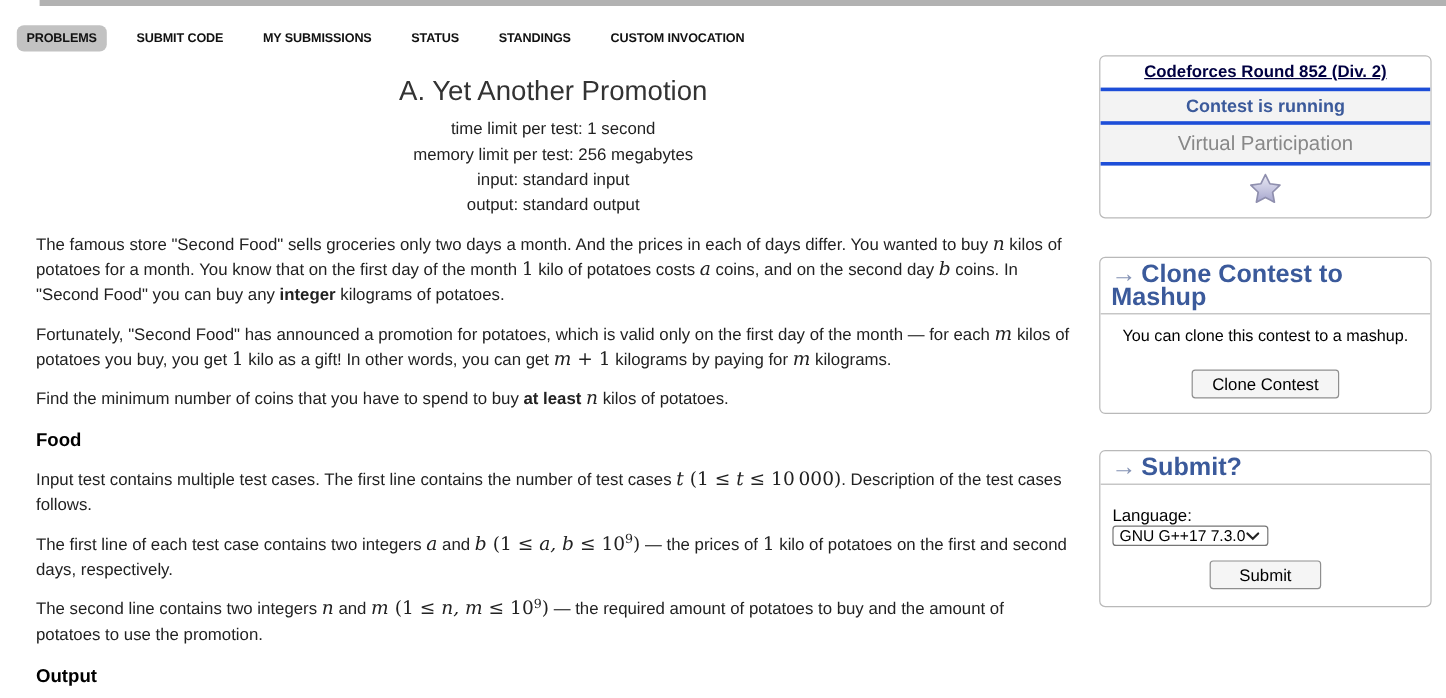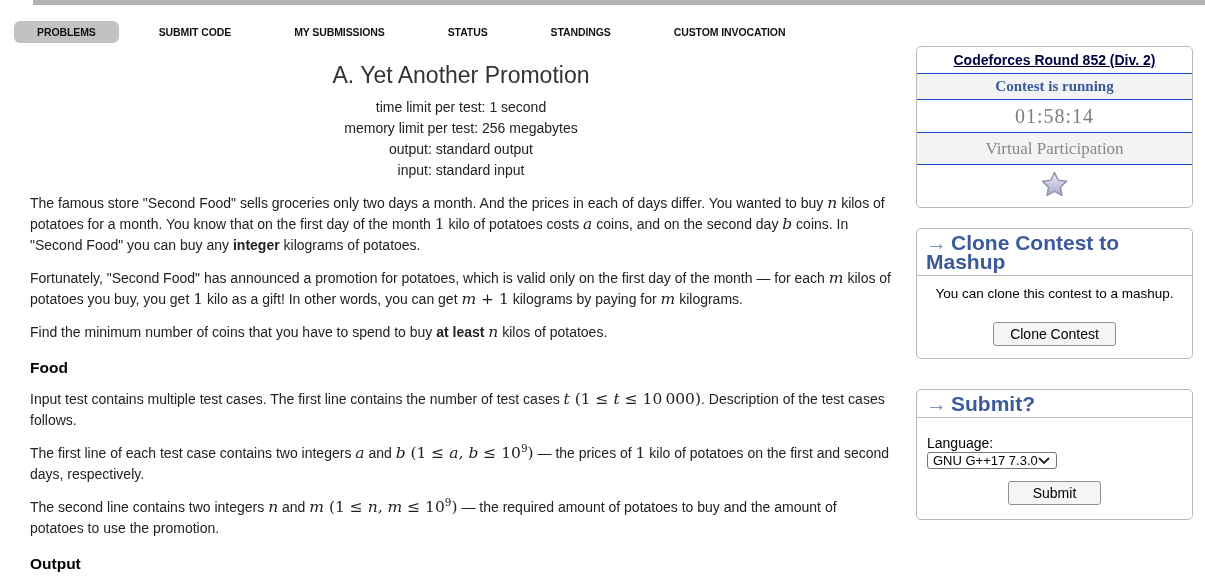--- a/index.html
+++ b/index.html
@@ -7,45 +7,45 @@
     width:1205px;height:582px;overflow:hidden;background:#fff;position:relative;
     font-family:"Liberation Sans",sans-serif;color:#222;
   }
   
   .top-bar{position:absolute;top:0;left:33px;right:0;height:5px;background:#b2b2b2;}
 
   
   .nav{position:absolute;top:21px;left:14px;display:flex;align-items:center;gap:17px;}
   .tab{
     font-size:10.5px;font-weight:bold;letter-spacing:-0.1px;color:#111;
-    padding:5px 23px;border-radius:6px;cursor:pointer;white-space:nowrap;text-transform:uppercase;
+    padding:5px 8px;border-radius:6px;cursor:pointer;white-space:nowrap;text-transform:uppercase;
   }
   .tab.active{background:#c2c2c2;}
 
   
   .main{position:absolute;top:56px;left:30px;width:862px;font-size:14px;line-height:21px;}
   .ptitle{font-size:23px;line-height:27px;color:#333;text-align:center;margin:6px 0 8px 0;font-weight:400;}
   .limits{text-align:center;color:#222;}
   .limits div{line-height:21px;}
   .main p{margin:12px 0 0 0;}
   .sect{font-size:15.5px;line-height:19px;font-weight:bold;color:#000;margin:15px 0 1px 0;}
   .seg-p{}
   .seg-b{font-weight:bold;}
   .seg-m{font-family:"DejaVu Serif",serif;font-style:italic;font-size:15.5px;line-height:1;}
   .seg-n{font-family:"DejaVu Serif",serif;font-size:15.5px;line-height:1;}
   sup.seg-sup{font-family:"DejaVu Serif",serif;font-size:10.5px;line-height:1;}
 
   
   .sidebar{position:absolute;top:46px;left:916px;width:277px;}
   .box{border:1px solid #b9b9b9;border-radius:5px;background:#fff;overflow:hidden;}
   .box + .box{margin-top:0;}
-  .box1{margin-bottom:20px;}
+  .box1{margin-bottom:32px;}
   .box2{margin-bottom:30px;}
   .row{text-align:center;}
-  .row + .row{border-top:1px solid #1d4ed8;font-family:Liberation Serif, serif;}
+  .row + .row{border-top:3px solid #1d4ed8;}
   .row-title{padding:4px 4px;}
   .contest-link{font-size:14px;font-weight:bold;color:#000041;text-decoration:underline;cursor:pointer;}
   .row-status{background:#f3f3f3;padding:3px 4px;font-size:15px;font-weight:bold;color:#3b5a9b;line-height:19px;}
   .row-timer{padding:4px;font-size:20px;line-height:24px;color:#7d7d7d;letter-spacing:1px;}
   .row-virtual{background:#f3f3f3;padding:5px;font-size:17px;line-height:21px;color:#888;}
   .row-star{padding:6px 0 6px 0;}
   .star-btn{display:inline-block;cursor:pointer;line-height:0;}
 
   .caption{
     padding:4px 9px;font-size:21px;line-height:19px;font-weight:bold;color:#3b5a9b;
@@ -91,42 +91,41 @@
   <div class="tab">STATUS</div>
   <div class="tab">STANDINGS</div>
   <div class="tab">CUSTOM INVOCATION</div>
 </div>
 
 <div class="main">
   <div class="ptitle">A. Yet Another Promotion</div>
   <div class="limits">
     <div>time limit per test: 1 second</div>
     <div>memory limit per test: 256 megabytes</div>
+    <div>input: standard input</div>
     <div>output: standard output</div>
-    <div>input: standard input</div>
   </div>
   <p><span class="seg-p">The famous store "Second Food" sells groceries only two days a month. And the prices in each of days differ. You wanted to buy </span><span class="seg-m">n</span><span class="seg-p"> kilos of potatoes for a month. You know that on the first day of the month </span><span class="seg-n">1</span><span class="seg-p"> kilo of potatoes costs </span><span class="seg-m">a</span><span class="seg-p"> coins, and on the second day </span><span class="seg-m">b</span><span class="seg-p"> coins. In "Second Food" you can buy any </span><span class="seg-b">integer</span><span class="seg-p"> kilograms of potatoes.</span></p>
   <p><span class="seg-p">Fortunately, "Second Food" has announced a promotion for potatoes, which is valid only on the first day of the month — for each </span><span class="seg-m">m</span><span class="seg-p"> kilos of potatoes you buy, you get </span><span class="seg-n">1</span><span class="seg-p"> kilo as a gift! In other words, you can get </span><span class="seg-m">m</span><span class="seg-n"> + 1</span><span class="seg-p"> kilograms by paying for </span><span class="seg-m">m</span><span class="seg-p"> kilograms.</span></p>
   <p><span class="seg-p">Find the minimum number of coins that you have to spend to buy </span><span class="seg-b">at least</span><span class="seg-p"> </span><span class="seg-m">n</span><span class="seg-p"> kilos of potatoes.</span></p>
   <div class="sect">Food</div>
   <p><span class="seg-p">Input test contains multiple test cases. The first line contains the number of test cases </span><span class="seg-m">t</span><span class="seg-n"> (1 ≤ </span><span class="seg-m">t</span><span class="seg-n"> ≤ 10 000)</span><span class="seg-p">. Description of the test cases follows.</span></p>
   <p><span class="seg-p">The first line of each test case contains two integers </span><span class="seg-m">a</span><span class="seg-p"> and </span><span class="seg-m">b</span><span class="seg-n"> (1 ≤ </span><span class="seg-m">a, b</span><span class="seg-n"> ≤ 10</span><sup class="seg-sup">9</sup><span class="seg-n">)</span><span class="seg-p"> — the prices of </span><span class="seg-n">1</span><span class="seg-p"> kilo of potatoes on the first and second days, respectively.</span></p>
   <p><span class="seg-p">The second line contains two integers </span><span class="seg-m">n</span><span class="seg-p"> and </span><span class="seg-m">m</span><span class="seg-n"> (1 ≤ </span><span class="seg-m">n, m</span><span class="seg-n"> ≤ 10</span><sup class="seg-sup">9</sup><span class="seg-n">)</span><span class="seg-p"> — the required amount of potatoes to buy and the amount of potatoes to use the promotion.</span></p>
   <div class="sect">Output</div>
 
 </div>
 
 <div class="sidebar">
 
   <div class="box box1">
     <div class="row row-title">
       <span class="contest-link">Codeforces Round 852 (Div. 2)</span>
     </div>
     <div class="row row-status">Contest is running</div>
-    <div class="row row-timer">01:58:14</div>
     <div class="row row-virtual">Virtual Participation</div>
     <div class="row row-star">
       <span class="star-btn">
         <svg width="27" height="26" viewBox="0 0 27 26">
           <defs>
             <linearGradient id="starg" x1="0" y1="0" x2="0" y2="1">
               <stop offset="0" stop-color="#e9e9f4"></stop>
               <stop offset="0.5" stop-color="#c9c9e2"></stop>
               <stop offset="1" stop-color="#a5a5cd"></stop>
             </linearGradient>

